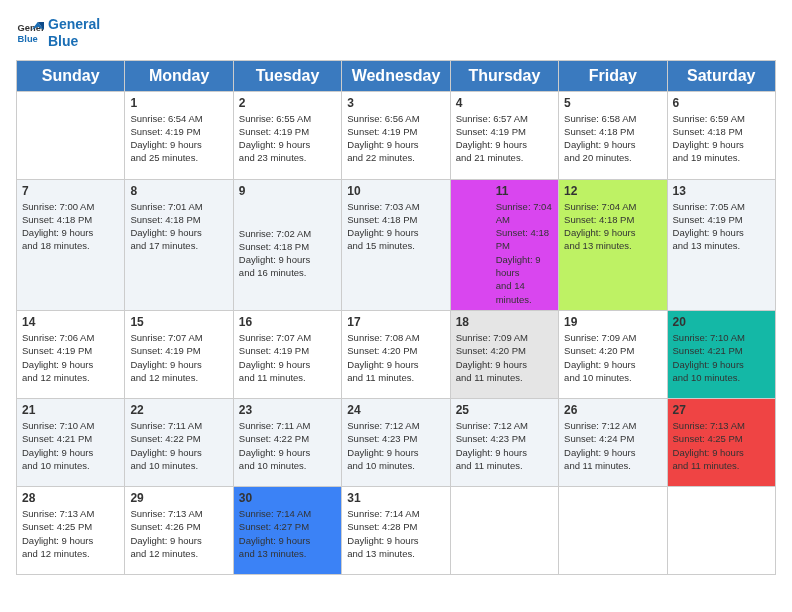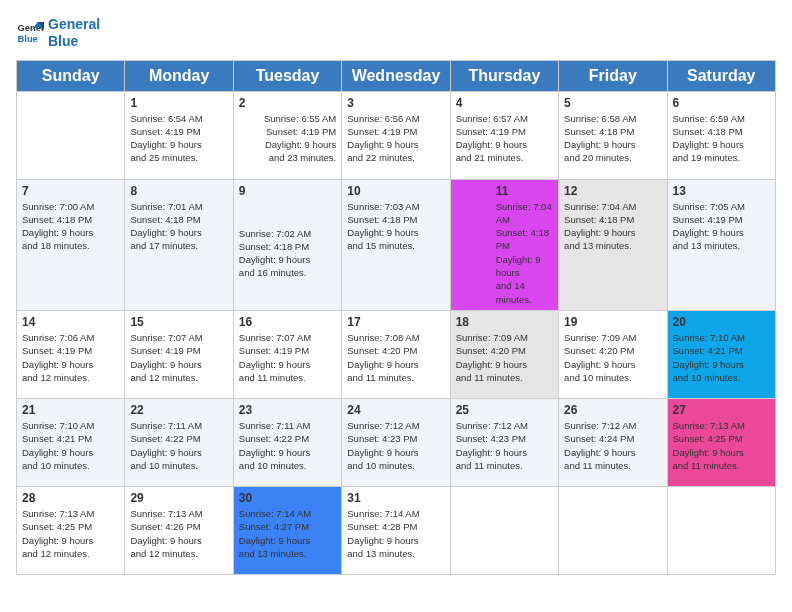--- a/index.html
+++ b/index.html
@@ -128,21 +128,21 @@
         <td class="empty-cell"></td>
         <td style="background-color: rgb(255, 255, 255);">
           <span class="day-num">1</span>
           <div class="day-info" style="white-space: pre-line;">Sunrise: 6:54 AM
 Sunset: 4:19 PM
 Daylight: 9 hours
 and 25 minutes.</div>
         </td>
         <td style="background-color: rgb(255, 255, 255);">
           <span class="day-num">2</span>
-          <div class="day-info" style="white-space: pre-line; text-align: right;">Sunrise: 6:55 AM
+          <div class="day-info" style="white-space: pre-line;">Sunrise: 6:55 AM
 Sunset: 4:19 PM
 Daylight: 9 hours
 and 23 minutes.</div>
         </td>
         <td style="background-color: rgb(255, 255, 255);">
           <span class="day-num">3</span>
           <div class="day-info" style="white-space: pre-line;">Sunrise: 6:56 AM
 Sunset: 4:19 PM
 Daylight: 9 hours
 and 22 minutes.</div>
@@ -198,21 +198,21 @@
 Daylight: 9 hours
 and 15 minutes.</div>
         </td>
         <td style="background-color: #d946ef; padding-left: 45px;">
           <span class="day-num">11</span>
           <div class="day-info" style="white-space: pre-line;">Sunrise: 7:04 AM
 Sunset: 4:18 PM
 Daylight: 9 hours
 and 14 minutes.</div>
         </td>
-        <td style="background-color: #e5e5e5;">
+        <td style="background-color: #bef264;">
           <span class="day-num">12</span>
           <div class="day-info" style="white-space: pre-line;">Sunrise: 7:04 AM
 Sunset: 4:18 PM
 Daylight: 9 hours
 and 13 minutes.</div>
         </td>
         <td style="background-color: rgb(240, 244, 248); margin-left: 40px;">
           <span class="day-num">13</span>
           <div class="day-info" style="white-space: pre-line;">Sunrise: 7:05 AM
 Sunset: 4:19 PM
@@ -256,21 +256,21 @@
 Daylight: 9 hours
 and 11 minutes.</div>
         </td>
         <td style="background-color: rgb(255, 255, 255);">
           <span class="day-num">19</span>
           <div class="day-info" style="white-space: pre-line;">Sunrise: 7:09 AM
 Sunset: 4:20 PM
 Daylight: 9 hours
 and 10 minutes.</div>
         </td>
-        <td style="background-color: #0ea5e9;">
+        <td style="background-color: #14b8a6;">
           <span class="day-num">20</span>
           <div class="day-info" style="white-space: pre-line;">Sunrise: 7:10 AM
 Sunset: 4:21 PM
 Daylight: 9 hours
 and 10 minutes.</div>
         </td>
       </tr>
       <tr>
         <td style="background-color: rgb(240, 244, 248);">
           <span class="day-num">21</span>
@@ -307,21 +307,21 @@
 Daylight: 9 hours
 and 11 minutes.</div>
         </td>
         <td style="background-color: rgb(240, 244, 248);">
           <span class="day-num">26</span>
           <div class="day-info" style="white-space: pre-line;">Sunrise: 7:12 AM
 Sunset: 4:24 PM
 Daylight: 9 hours
 and 11 minutes.</div>
         </td>
-        <td style="background-color: #ec4899;">
+        <td style="background-color: #ef4444;">
           <span class="day-num">27</span>
           <div class="day-info" style="white-space: pre-line;">Sunrise: 7:13 AM
 Sunset: 4:25 PM
 Daylight: 9 hours
 and 11 minutes.</div>
         </td>
       </tr>
       <tr>
         <td style="background-color: rgb(255, 255, 255);">
           <span class="day-num">28</span>

